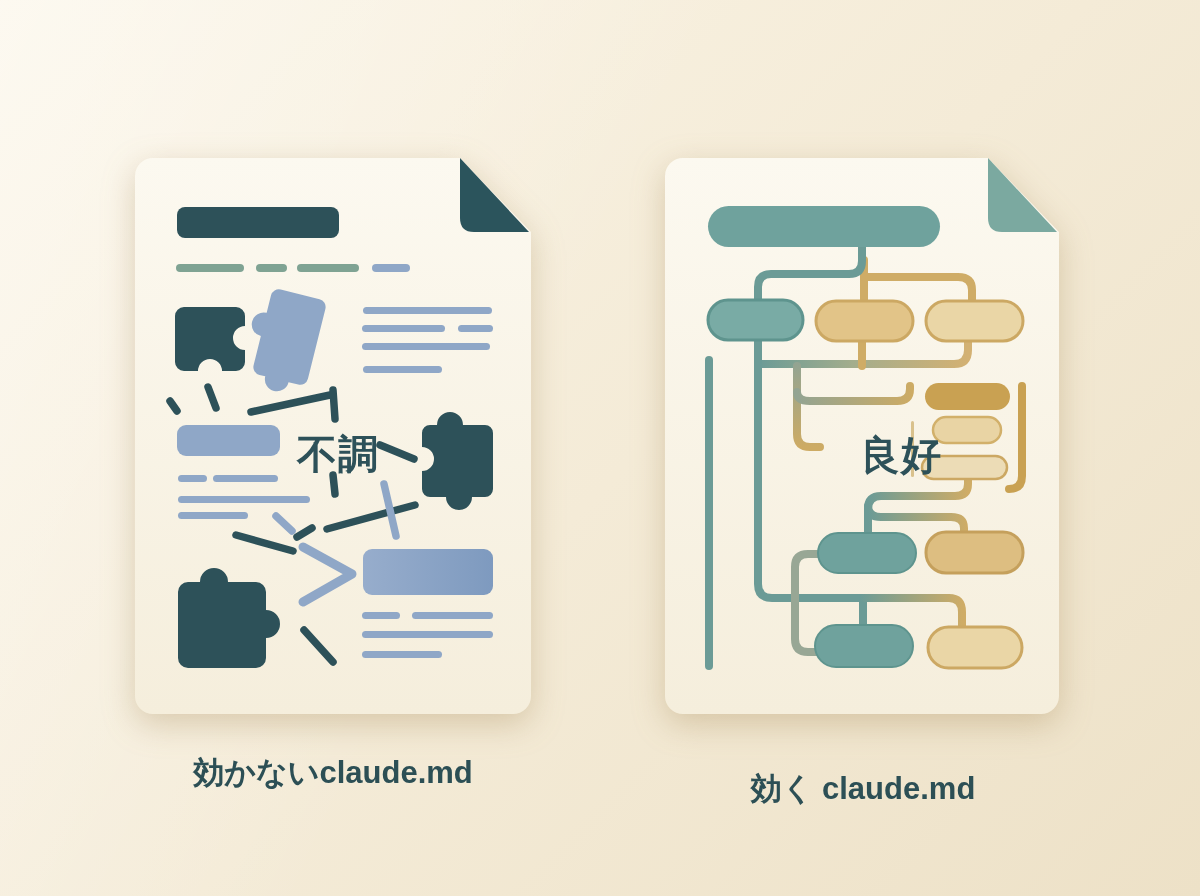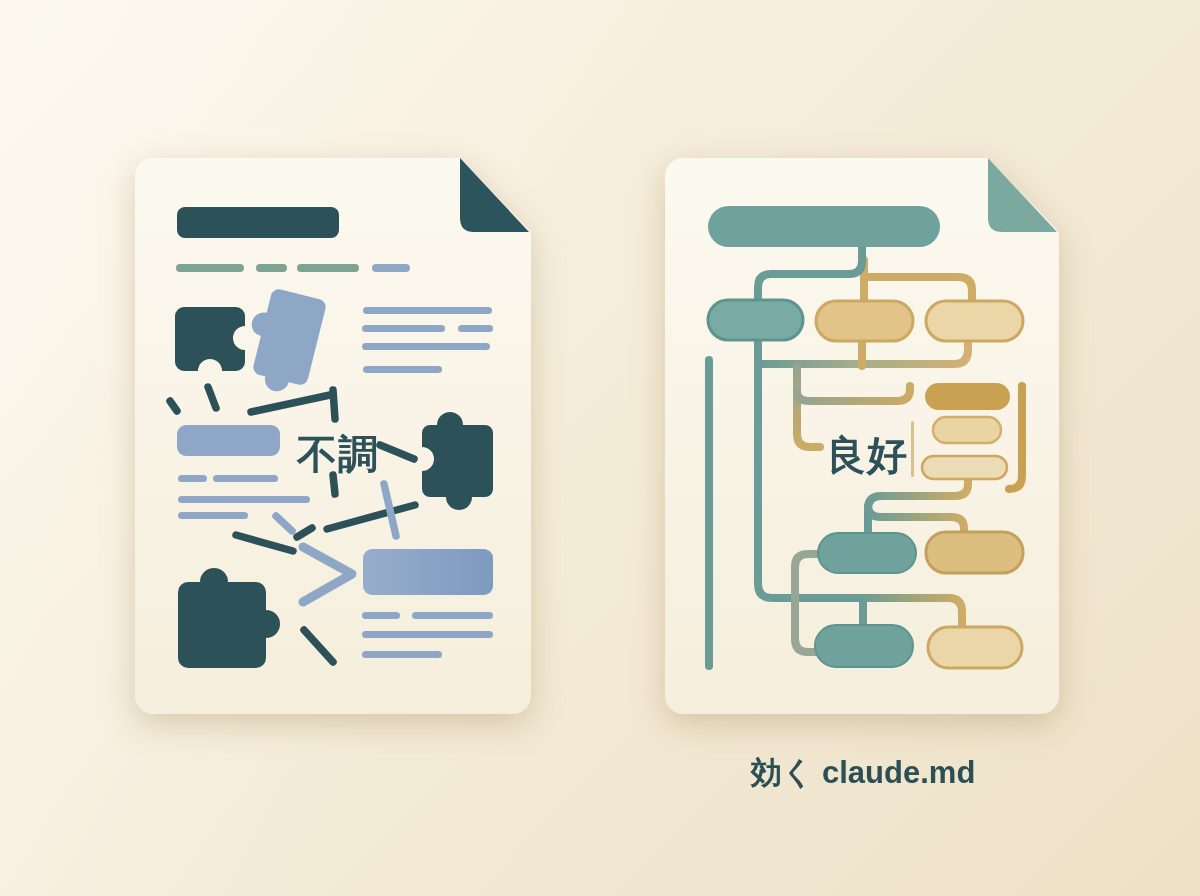--- a/index.html
+++ b/index.html
@@ -213,17 +213,18 @@
         <rect fill="var(--gold-node)" stroke="#C5A05C" stroke-width="3" x="926" y="532" width="97" height="41" rx="20"></rect>
 
         <rect fill="var(--teal-node)" stroke="var(--teal-border)" stroke-width="2" x="815" y="625" width="98" height="42" rx="21"></rect>
         <rect fill="var(--gold-node-light)" stroke="var(--gold-border)" stroke-width="3" x="928" y="627" width="94" height="41" rx="20.5"></rect>
       </g>
     </g>
   </svg>
 
   <div class="overlay-label" style="left:297px; top:434px; width:80px;">不調</div>
 
-  <div class="overlay-label" style="left:826px; top:435px; width:80px;">良好</div>
-
-
-  <div class="caption" style="left:665px;">効く claude.md</div>
+  <div class="overlay-label" style="left:860px; top:435px; width:80px;">良好</div>
+
+  <div class="caption" style="left:135px;">効かないclaude.md</div>
+
+  <div class="caption" style="left:665px;margin-top:16px;">効く claude.md</div>
 </div>
 
 </body></html>

